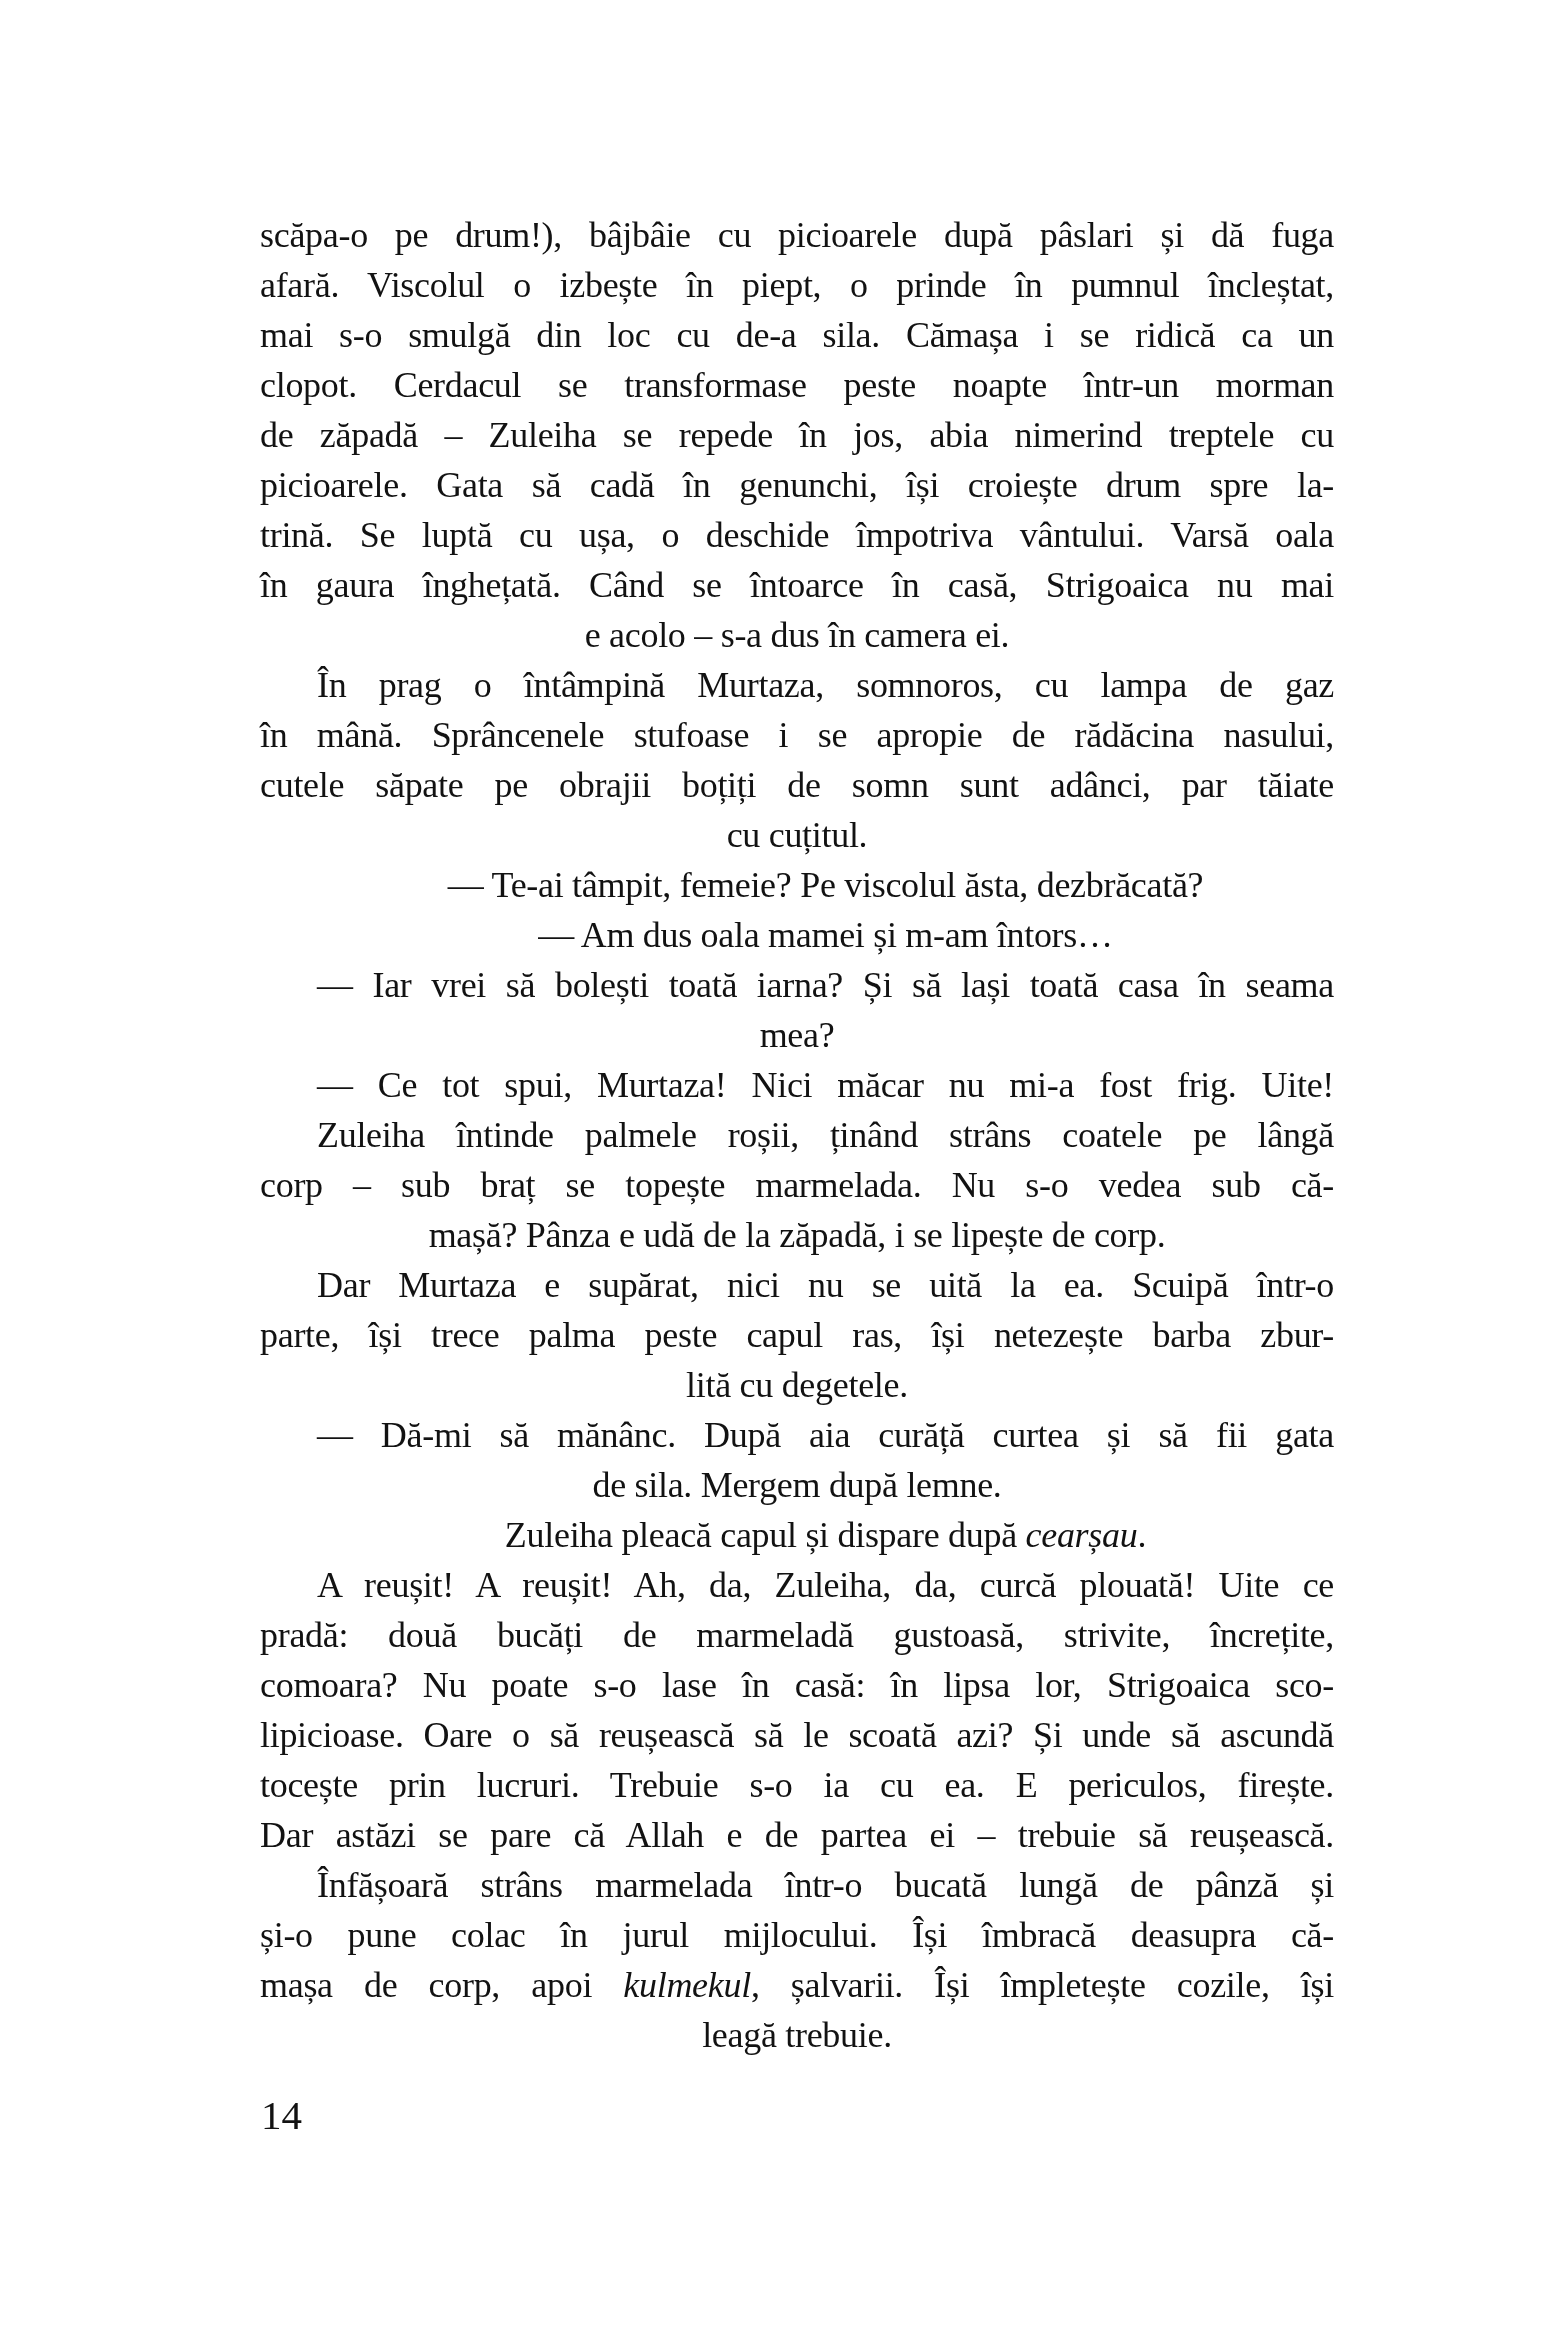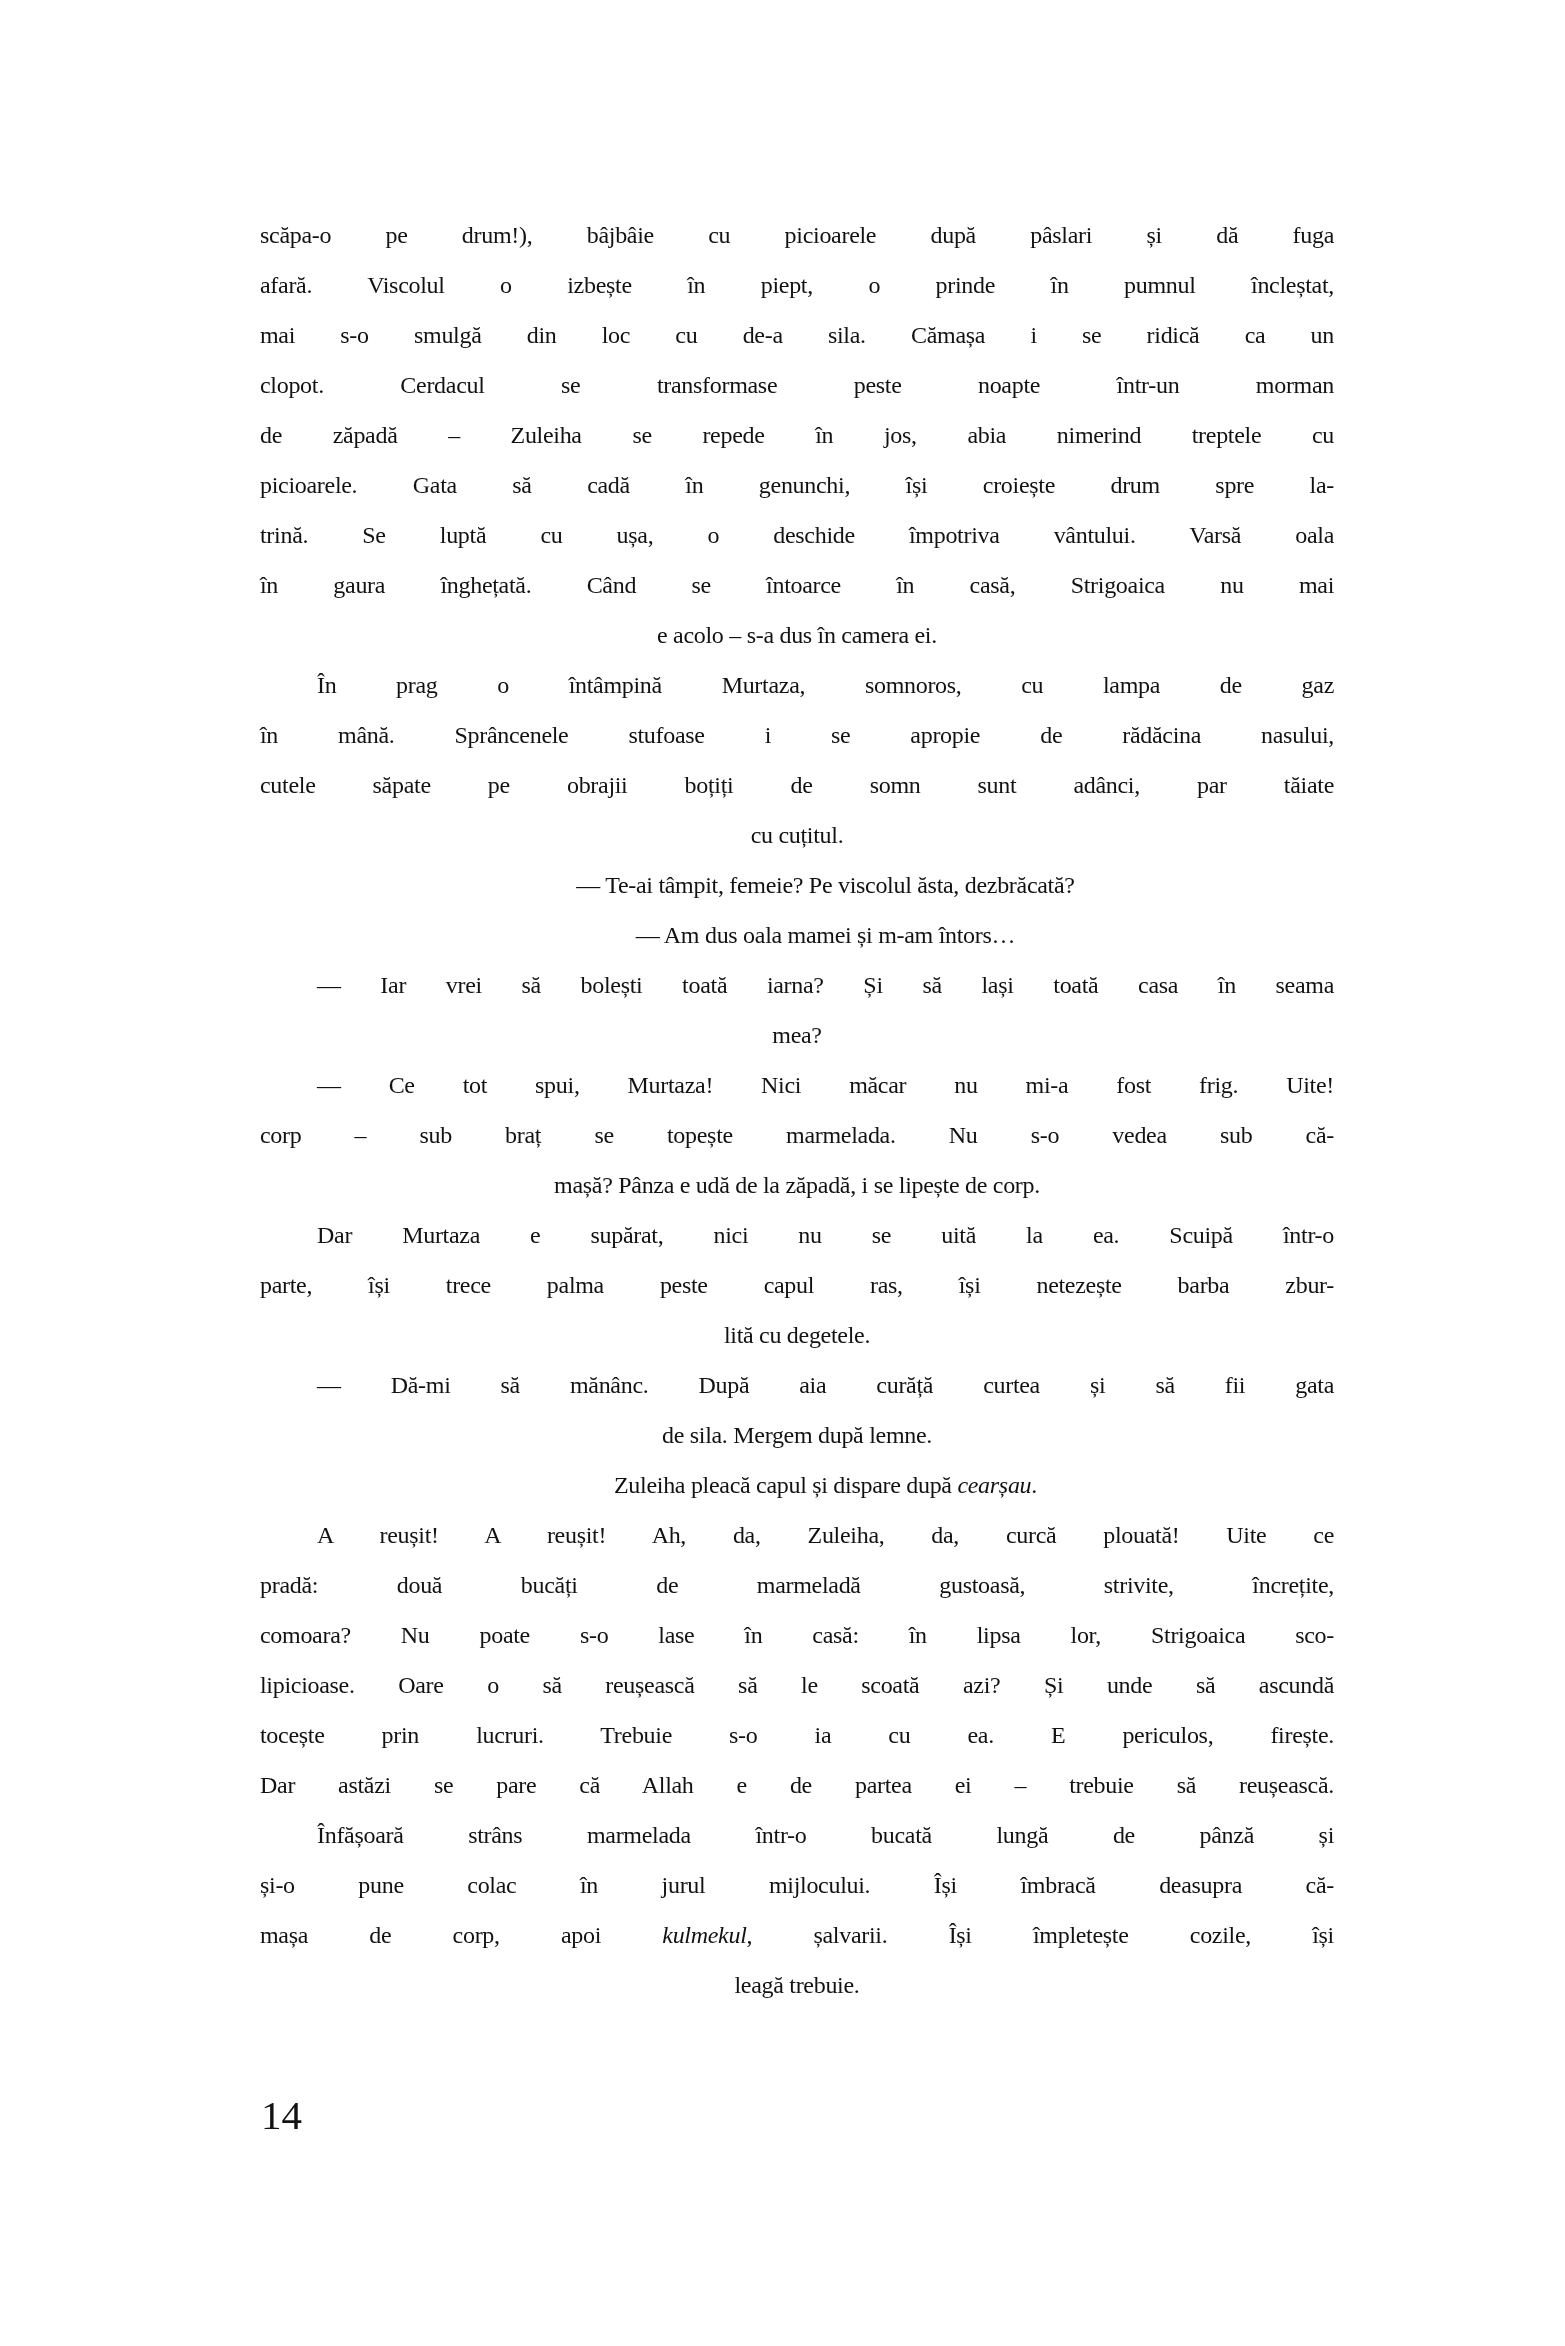--- a/index.html
+++ b/index.html
@@ -14,21 +14,21 @@
     background: #ffffff;
     overflow: hidden;
     font-family: "Liberation Serif", serif;
     color: #121212;
   }
   .text-column {
     position: absolute;
     left: 260px;
     top: 210px;
     width: 1074px;
-    font-size: 24px;
+    font-size: 36px;
     line-height: 50px;
     letter-spacing: -0.3px;
     overflow: visible;
   }
   .line {
     min-height: 50px;
     text-align: center;
   }
   .line.justify {
     text-align: justify;
@@ -65,20 +65,21 @@
       <div class="line">e acolo – s-a dus în camera ei.</div>
       <div class="line justify indent">În prag o întâmpină Murtaza, somnoros, cu lampa de gaz</div>
       <div class="line justify">în mână. Sprâncenele stufoase i se apropie de rădăcina nasului,</div>
       <div class="line justify">cutele săpate pe obrajii boțiți de somn sunt adânci, par tăiate</div>
       <div class="line">cu cuțitul.</div>
       <div class="line indent">— Te-ai tâmpit, femeie? Pe viscolul ăsta, dezbrăcată?</div>
       <div class="line indent">— Am dus oala mamei și m-am întors…</div>
       <div class="line justify indent">— Iar vrei să bolești toată iarna? Și să lași toată casa în seama</div>
       <div class="line">mea?</div>
       <div class="line justify indent">— Ce tot spui, Murtaza! Nici măcar nu mi-a fost frig. Uite!</div>
+      <div class="line justify indent">Zuleiha întinde palmele roșii, ținând strâns coatele pe lângă</div>
       <div class="line justify">corp – sub braț se topește marmelada. Nu s-o vedea sub că-</div>
       <div class="line">mașă? Pânza e udă de la zăpadă, i se lipește de corp.</div>
       <div class="line justify indent">Dar Murtaza e supărat, nici nu se uită la ea. Scuipă într-o</div>
       <div class="line justify">parte, își trece palma peste capul ras, își netezește barba zbur-</div>
       <div class="line">lită cu degetele.</div>
       <div class="line justify indent">— Dă-mi să mănânc. După aia curăță curtea și să fii gata</div>
       <div class="line">de sila. Mergem după lemne.</div>
       <div class="line indent">Zuleiha pleacă capul și dispare după <i>cearșau</i>.</div>
       <div class="line justify indent">A reușit! A reușit! Ah, da, Zuleiha, da, curcă plouată! Uite ce</div>
       <div class="line justify">pradă: două bucăți de marmeladă gustoasă, strivite, încrețite,</div>

